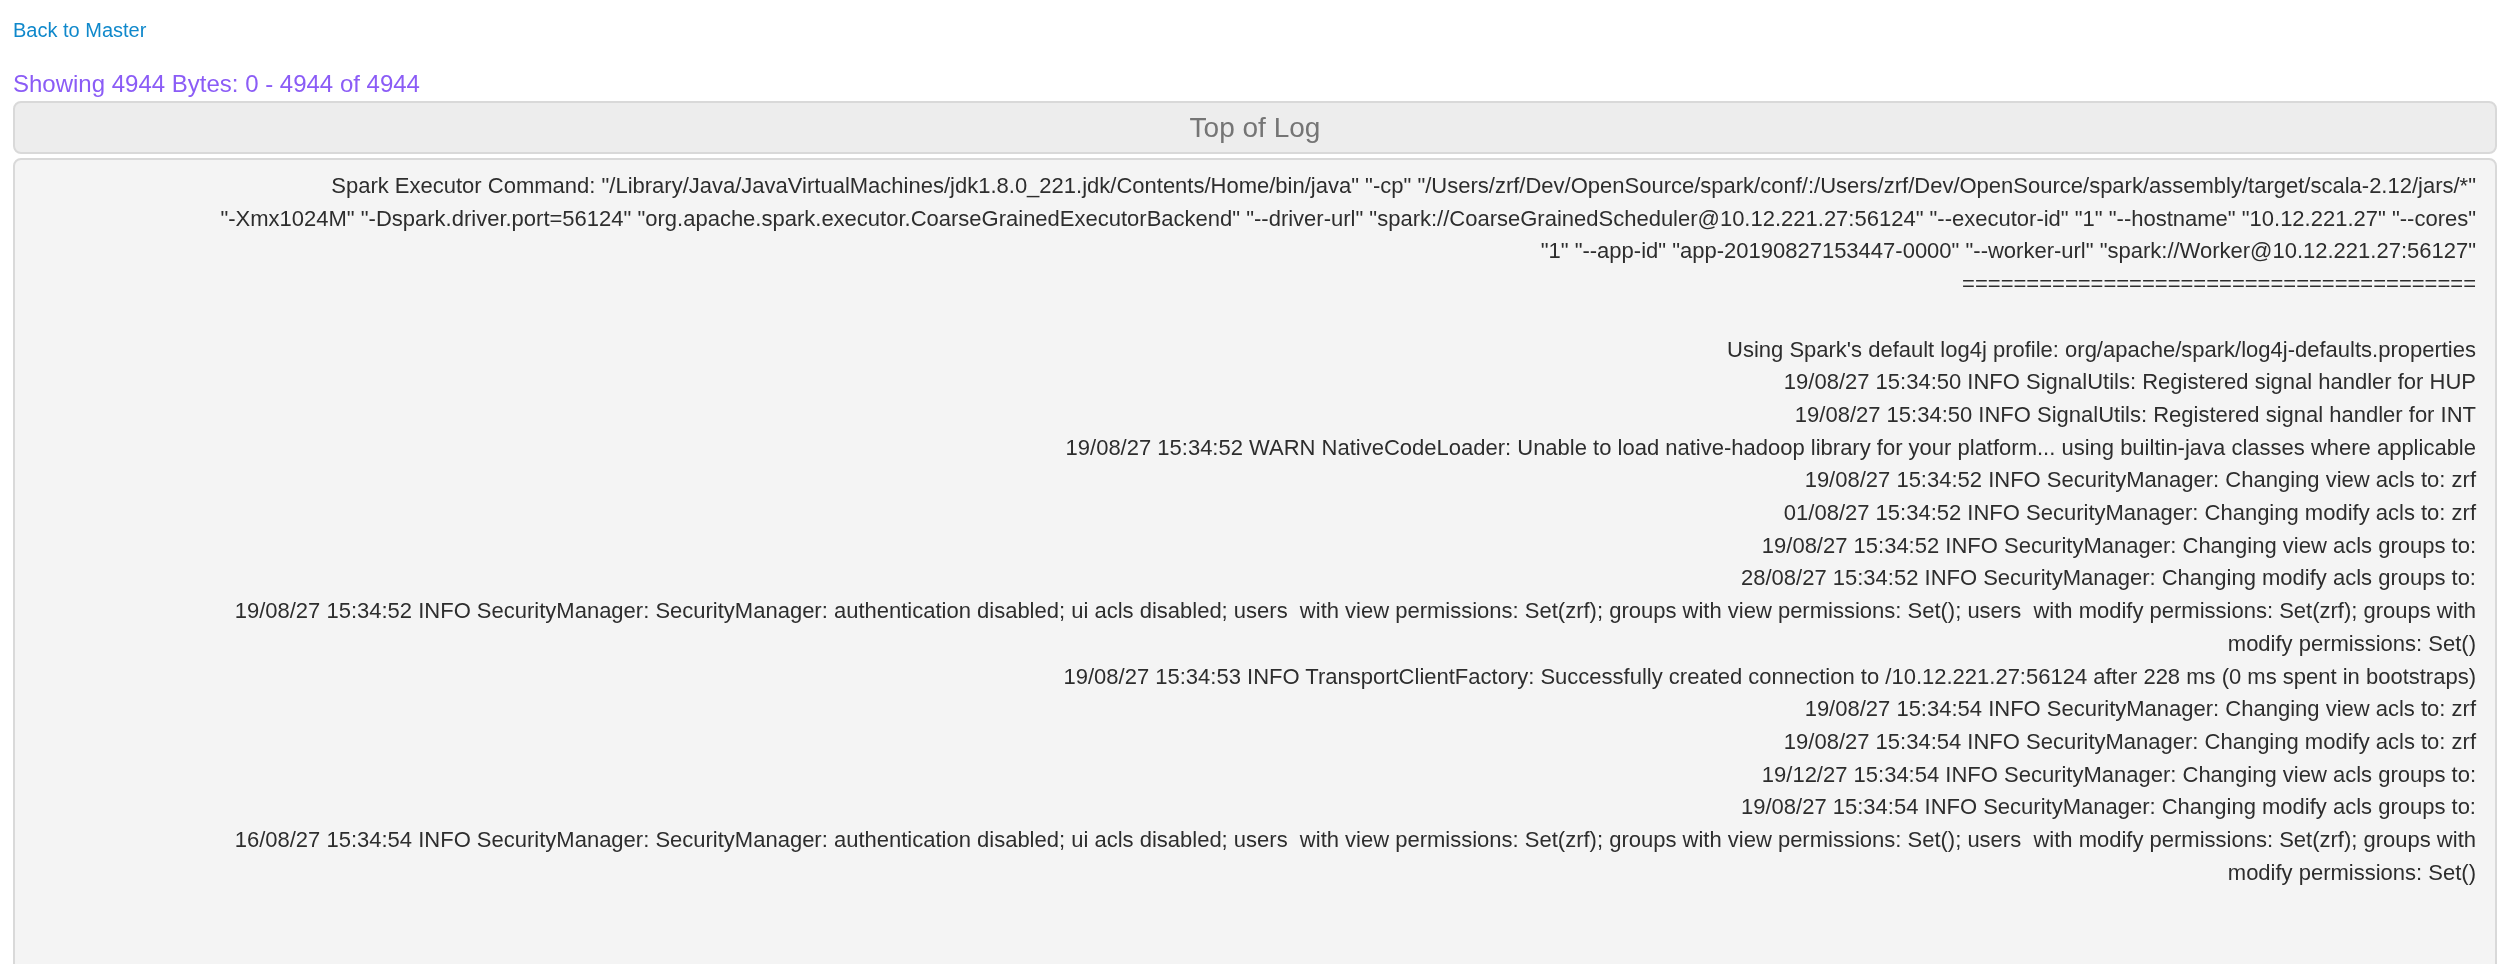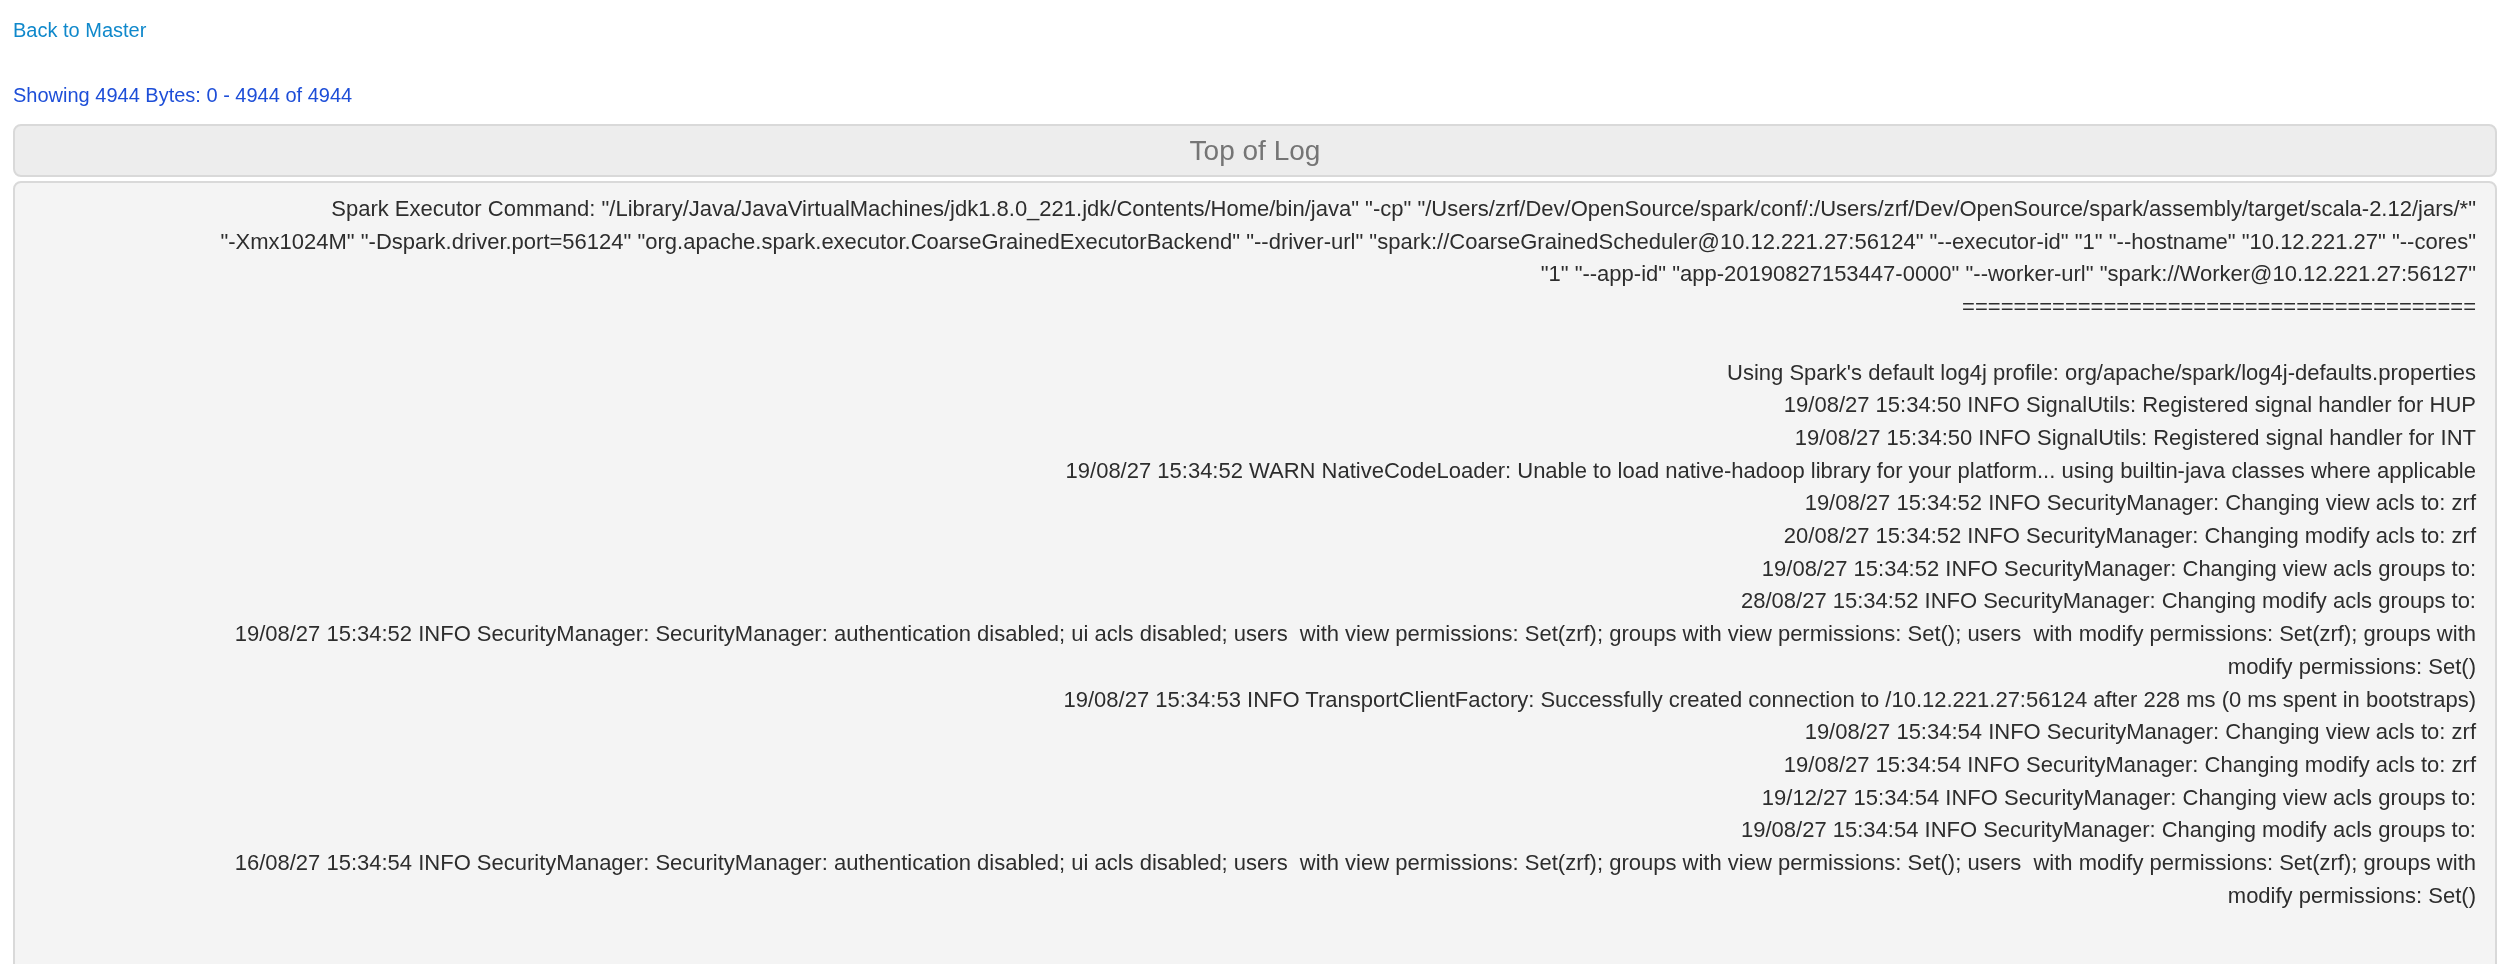--- a/index.html
+++ b/index.html
@@ -17,27 +17,27 @@
   }
   .back-link {
     display: inline-block;
     font-size: 20px;
     line-height: 34px;
     color: #0f88cb;
     text-decoration: none;
     cursor: pointer;
   }
   .byte-range {
-    margin-top: 31px;
-    font-size: 20px;
+    margin-top: 20px;
+    font-size: 24px;
     line-height: 34px;
-    color: #1d4ed8;
+    color: #8b5cf6;
   }
   .panel-header {
-    margin-top: 12px;
+    margin-top: 0;
     box-sizing: border-box;
     height: 53px;
     line-height: 49px;
     background: #ededed;
     border: 2px solid #d9d9d9;
     border-radius: 8px;
     text-align: center;
     font-size: 28px;
     color: #757575;
     cursor: pointer;
@@ -79,21 +79,21 @@
         <div class="log-line">Spark Executor Command: "/Library/Java/JavaVirtualMachines/jdk1.8.0_221.jdk/Contents/Home/bin/java" "-cp" "/Users/zrf/Dev/OpenSource/spark/conf/:/Users/zrf/Dev/OpenSource/spark/assembly/target/scala-2.12/jars/*"</div>
         <div class="log-line">"-Xmx1024M" "-Dspark.driver.port=56124" "org.apache.spark.executor.CoarseGrainedExecutorBackend" "--driver-url" "spark://CoarseGrainedScheduler@10.12.221.27:56124" "--executor-id" "1" "--hostname" "10.12.221.27" "--cores"</div>
         <div class="log-line">"1" "--app-id" "app-20190827153447-0000" "--worker-url" "spark://Worker@10.12.221.27:56127"</div>
         <div class="log-line">========================================</div>
         <div class="log-line"></div>
         <div class="log-line">Using Spark's default log4j profile: org/apache/spark/log4j-defaults.properties</div>
         <div class="log-line">19/08/27 15:34:50 INFO SignalUtils: Registered signal handler for HUP</div>
         <div class="log-line">19/08/27 15:34:50 INFO SignalUtils: Registered signal handler for INT</div>
         <div class="log-line">19/08/27 15:34:52 WARN NativeCodeLoader: Unable to load native-hadoop library for your platform... using builtin-java classes where applicable</div>
         <div class="log-line">19/08/27 15:34:52 INFO SecurityManager: Changing view acls to: zrf</div>
-        <div class="log-line">20/08/27 15:34:52 INFO SecurityManager: Changing modify acls to: zrf</div>
+        <div class="log-line">01/08/27 15:34:52 INFO SecurityManager: Changing modify acls to: zrf</div>
         <div class="log-line">19/08/27 15:34:52 INFO SecurityManager: Changing view acls groups to:</div>
         <div class="log-line">28/08/27 15:34:52 INFO SecurityManager: Changing modify acls groups to:</div>
         <div class="log-line">19/08/27 15:34:52 INFO SecurityManager: SecurityManager: authentication disabled; ui acls disabled; users  with view permissions: Set(zrf); groups with view permissions: Set(); users  with modify permissions: Set(zrf); groups with</div>
         <div class="log-line">modify permissions: Set()</div>
         <div class="log-line">19/08/27 15:34:53 INFO TransportClientFactory: Successfully created connection to /10.12.221.27:56124 after 228 ms (0 ms spent in bootstraps)</div>
         <div class="log-line">19/08/27 15:34:54 INFO SecurityManager: Changing view acls to: zrf</div>
         <div class="log-line">19/08/27 15:34:54 INFO SecurityManager: Changing modify acls to: zrf</div>
         <div class="log-line">19/12/27 15:34:54 INFO SecurityManager: Changing view acls groups to:</div>
         <div class="log-line">19/08/27 15:34:54 INFO SecurityManager: Changing modify acls groups to:</div>
         <div class="log-line">16/08/27 15:34:54 INFO SecurityManager: SecurityManager: authentication disabled; ui acls disabled; users  with view permissions: Set(zrf); groups with view permissions: Set(); users  with modify permissions: Set(zrf); groups with</div>

